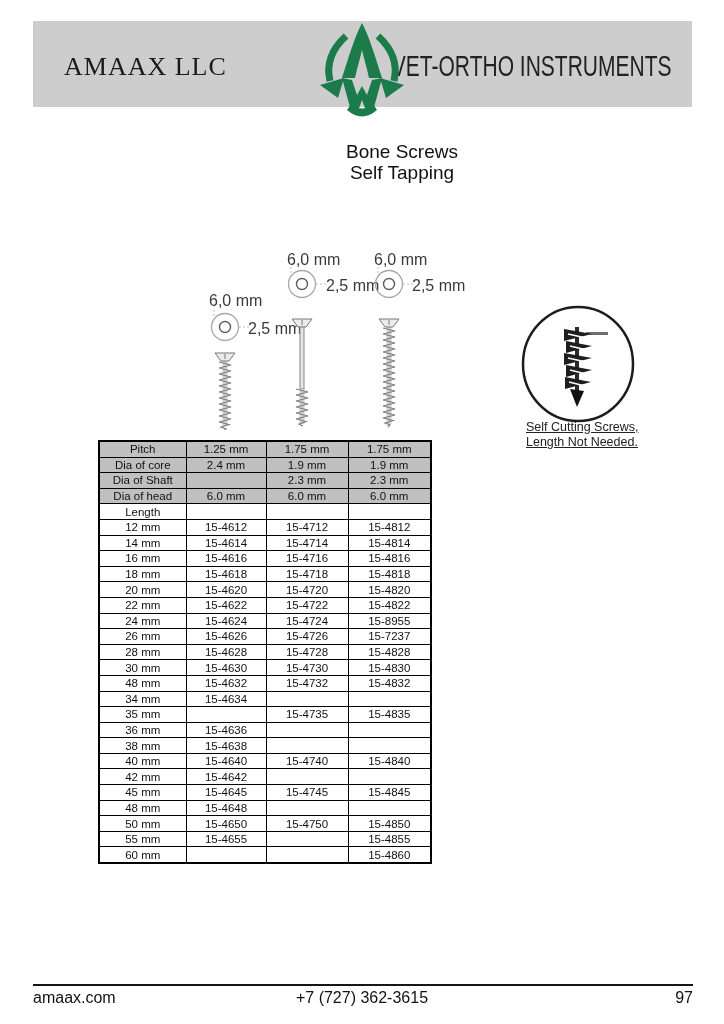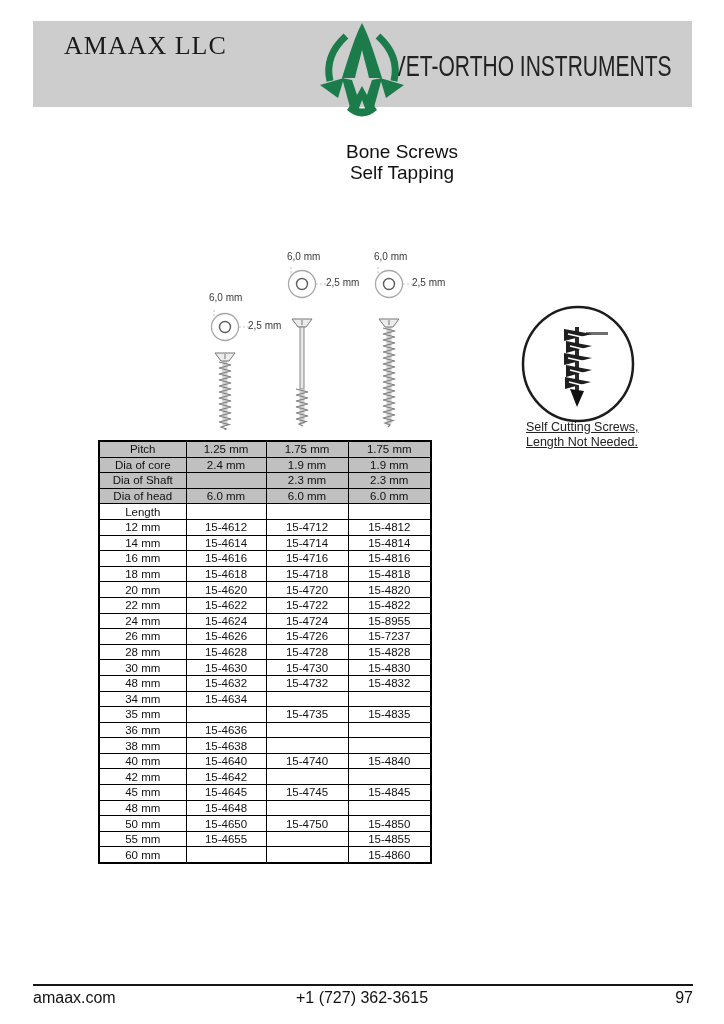--- a/index.html
+++ b/index.html
@@ -1,32 +1,32 @@
 <!DOCTYPE html>
 <html><head>
 <meta charset="utf-8">
 <style>
   html,body{margin:0;padding:0;background:#ffffff;}
   .page{position:relative;width:724px;height:1024px;background:#ffffff;overflow:hidden;
         font-family:"Liberation Sans",sans-serif;color:#1c1c1c;}
 
   
   .topbar{position:absolute;left:33px;top:21px;width:659px;height:86px;background:#cdcdcd;}
-  .company{position:absolute;left:64px;top:31px;font-family:"Liberation Serif",serif;
+  .company{position:absolute;left:64px;top:52px;font-family:"Liberation Serif",serif;
            font-size:26px;letter-spacing:1px;color:#1a1a1a;white-space:nowrap;}
   .brand{position:absolute;right:53px;top:49px;font-size:30px;color:#222;white-space:nowrap;
          transform:scaleX(0.70);transform-origin:right center;letter-spacing:0px;}
   .logo{position:absolute;left:317px;top:23px;width:90px;height:97px;}
 
   
   .doc-title{position:absolute;left:0;top:141px;width:724px;text-align:center;
              font-size:19px;line-height:21px;color:#111;margin-left:40px;}
 
   
-  .dim{position:absolute;font-size:10px;color:#3a3a3a;white-space:nowrap;text-align:right;}
+  .dim{position:absolute;font-size:16px;color:#3a3a3a;white-space:nowrap;text-align:right;}
   .fig{position:absolute;}
   .callout-caption{position:absolute;left:526px;top:420px;font-size:12.5px;line-height:15px;color:#222;text-decoration:underline;}
 
   
   .ptable{position:absolute;left:98px;top:440px;border-collapse:collapse;
           border:2px solid #000;font-size:11.5px;color:#111;table-layout:fixed;}
   .ptable td{border:1px solid #000;text-align:center;vertical-align:middle;
              height:14.6px;padding:0;line-height:14px;overflow:hidden;}
   .ptable tr.spec td{background:#c0c0c0;}
   .ptable tr.plain td{background:#ffffff;}
@@ -312,18 +312,18 @@
         <tr class="plain">
           <td>60 mm</td>
           <td></td>
           <td></td>
           <td>15-4860</td>
         </tr>
       </tbody>
   </table>
 
   <div class="footer-rule"></div>
-  <div class="footer-item f-phone">+1 (727) 362-3615</div>
+  <div class="footer-item f-phone">+7 (727) 362-3615</div>
   <div class="footer-item f-web">amaax.com</div>
   <div class="footer-item f-email">sales@amaax.com</div>
   <div class="footer-item f-page">97</div>
 
 </div>
 
 </body></html>

